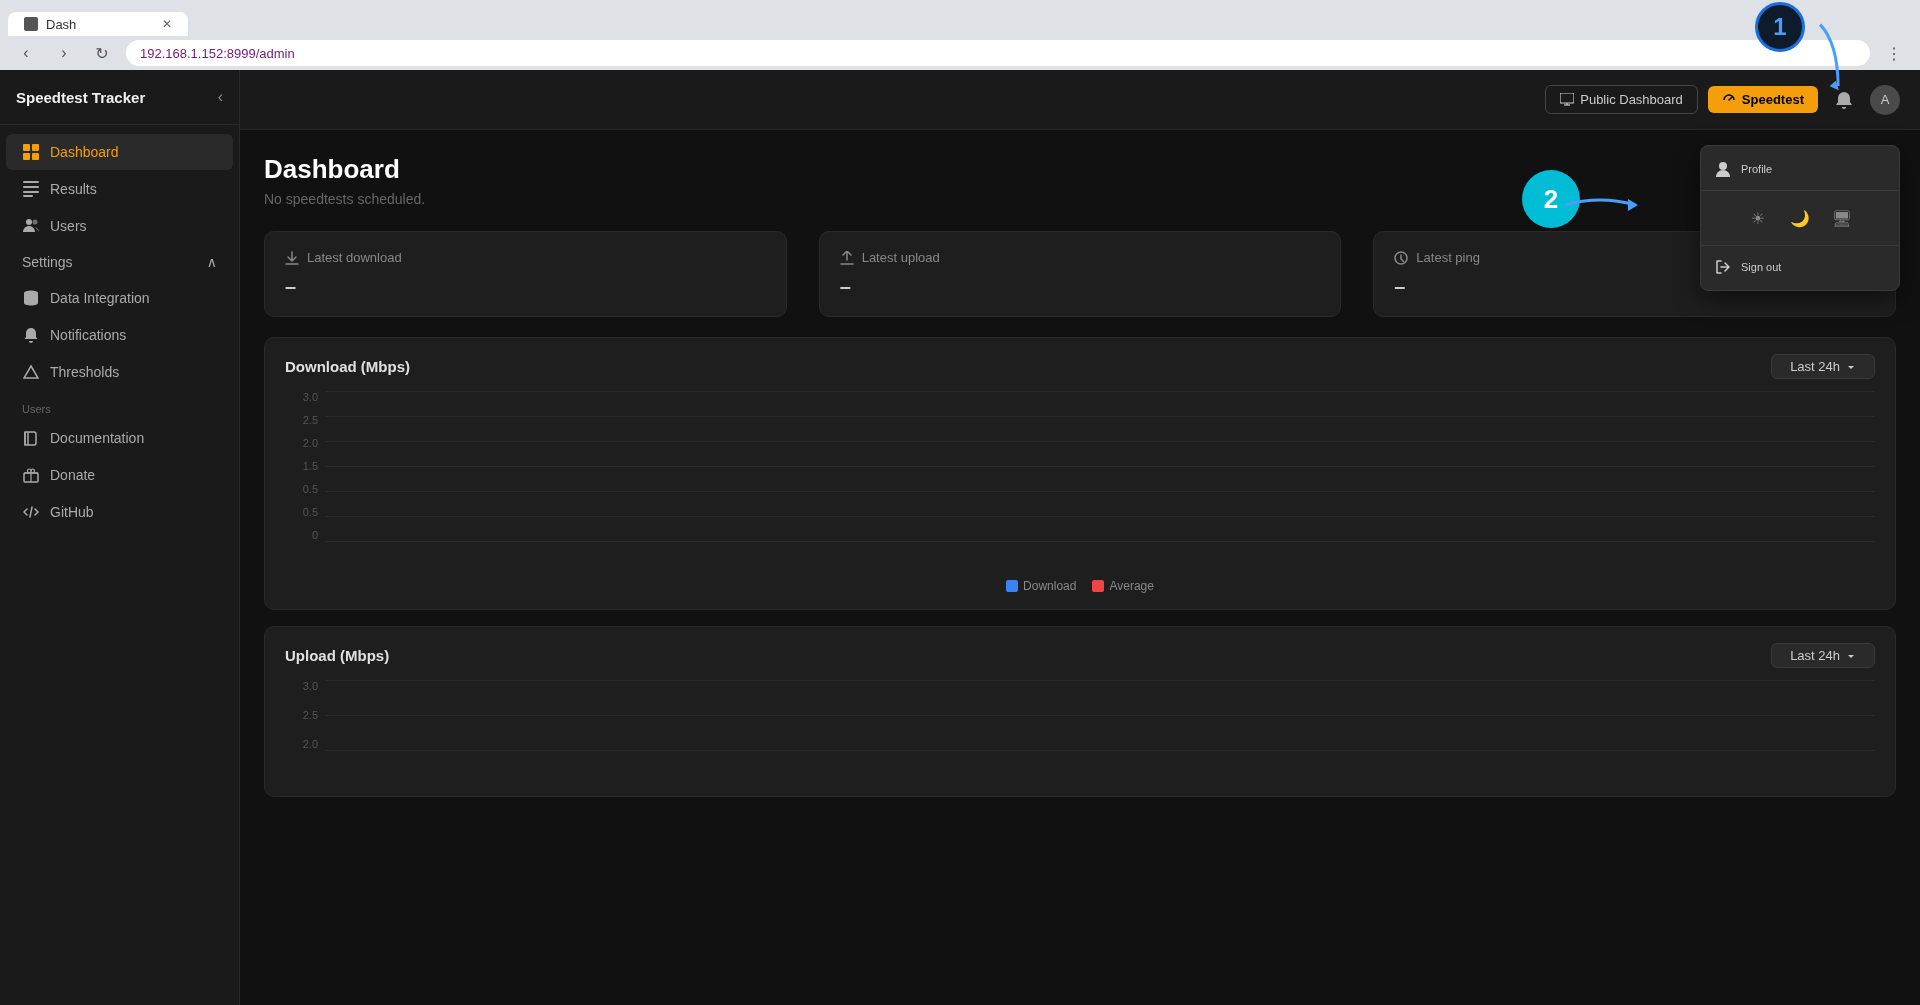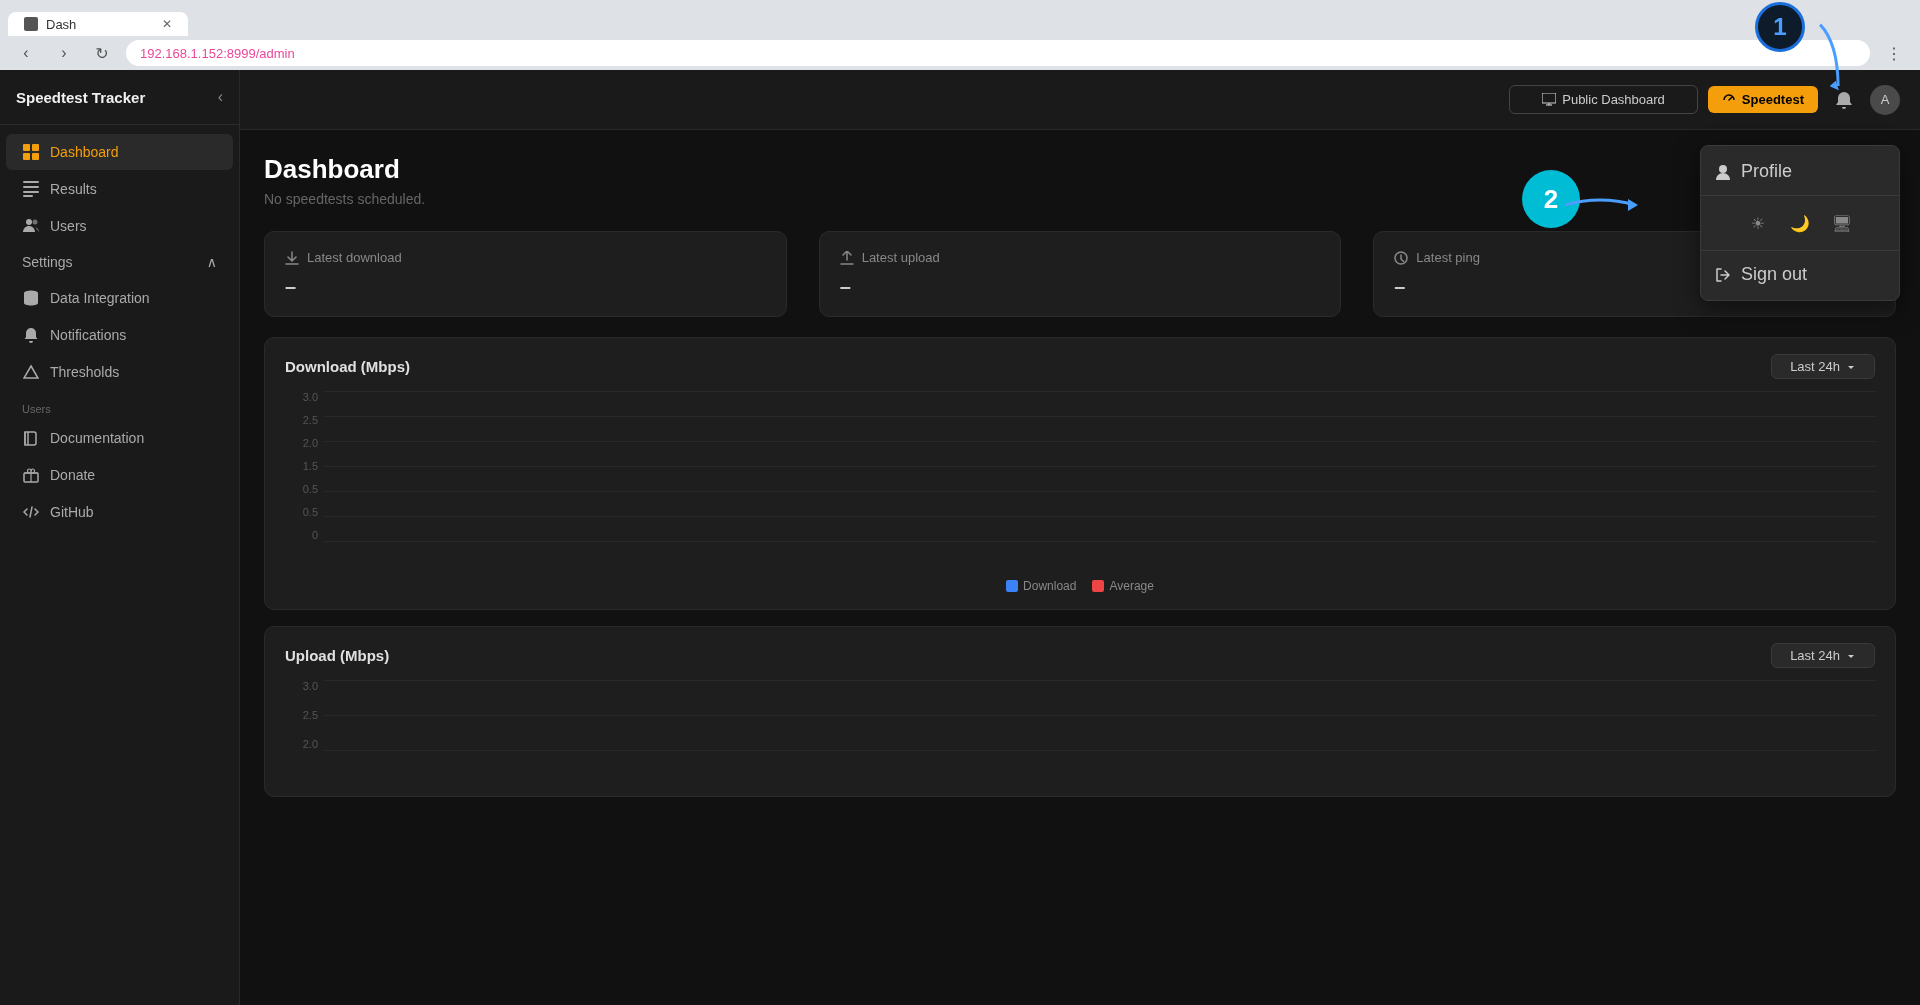--- a/index.html
+++ b/index.html
@@ -6,21 +6,21 @@
     body { font-family: -apple-system, BlinkMacSystemFont, 'Segoe UI', sans-serif; background: #0f0f0f; color: #e0e0e0; overflow: hidden; }
 
     
     .browser-chrome { background: #dee1e6; height: 70px; display: flex; flex-direction: column; }
     .browser-tabs { display: flex; align-items: flex-end; padding: 8px 8px 0; height: 36px; }
     .browser-tab { background: #fff; border-radius: 8px 8px 0 0; padding: 6px 16px; display: flex; align-items: center; gap: 8px; font-size: 13px; color: #333; height: 24px; min-width: 180px; }
     .browser-tab .tab-favicon { width: 14px; height: 14px; background: #555; border-radius: 2px; }
     .browser-tab .tab-close { margin-left: auto; color: #666; cursor: pointer; font-size: 12px; }
     .browser-toolbar { background: #dee1e6; height: 34px; display: flex; align-items: center; padding: 0 12px; gap: 10px; }
     .nav-btn { background: none; border: none; color: #555; cursor: pointer; font-size: 16px; width: 28px; height: 28px; display: flex; align-items: center; justify-content: center; border-radius: 50%; }
-    .address-bar { flex: 1; background: #fff; border: none; border-radius: 20px; padding: 4px 14px; font-size: 13px; color: #ec4899; outline: none; height: 26px; }
+    .address-bar { flex: 1; background: #fff; border: none; border-radius: 20px; padding: 4px 14px; font-size: 13px; color: #701a75; outline: none; height: 26px; }
     .browser-actions { display: flex; gap: 6px; margin-left: auto; }
     .browser-action-btn { background: none; border: none; color: #555; font-size: 16px; cursor: pointer; width: 28px; height: 28px; display: flex; align-items: center; justify-content: center; }
 
     
     .app-container { display: flex; height: calc(100vh - 70px); background: #111; }
 
     
     .sidebar { width: 240px; background: #1a1a1a; border-right: 1px solid #2a2a2a; display: flex; flex-direction: column; overflow: hidden; }
     .sidebar-header { padding: 18px 16px; border-bottom: 1px solid #2a2a2a; display: flex; align-items: center; justify-content: space-between; }
     .sidebar-logo { font-size: 15px; font-weight: 600; color: #f0f0f0; }
@@ -29,21 +29,21 @@
     .nav-item { display: flex; align-items: center; gap: 10px; padding: 9px 16px; cursor: pointer; font-size: 14px; color: #aaa; border-radius: 6px; margin: 1px 6px; }
     .nav-item.active { background: #2a2a2a; color: #f59e0b; }
     .nav-item .nav-icon { width: 18px; height: 18px; display: flex; align-items: center; justify-content: center; flex-shrink: 0; }
     .sidebar-section-label { font-size: 11px; color: #666; padding: 12px 22px 4px; text-transform: none; letter-spacing: 0; }
     .sidebar-section-header { display: flex; align-items: center; justify-content: space-between; padding: 9px 16px; cursor: pointer; font-size: 14px; color: #aaa; margin: 1px 6px; }
 
     
     .topbar { height: 60px; background: #1a1a1a; border-bottom: 1px solid #2a2a2a; display: flex; align-items: center; padding: 0 20px; gap: 12px; }
     .topbar-left { flex: 1; }
     .topbar-actions { display: flex; align-items: center; gap: 10px; }
-    .btn-public-dashboard { background: transparent; border: 1px solid #444; color: #ccc; padding: 6px 32px; border-radius: 6px; font-size: 13px; cursor: pointer; display: flex; align-items: center; gap: 6px; }
+    .btn-public-dashboard { background: transparent; border: 1px solid #444; color: #ccc; padding: 6px 14px; border-radius: 6px; font-size: 13px; cursor: pointer; display: flex; align-items: center; gap: 6px; }
     .btn-speedtest { background: #f59e0b; border: none; color: #000; padding: 6px 14px; border-radius: 6px; font-size: 13px; font-weight: 600; cursor: pointer; display: flex; align-items: center; gap: 6px; }
     .topbar-icon-btn { background: none; border: none; color: #aaa; cursor: pointer; font-size: 18px; width: 32px; height: 32px; display: flex; align-items: center; justify-content: center; border-radius: 50%; }
     .avatar { width: 30px; height: 30px; background: #4a4a4a; border-radius: 50%; display: flex; align-items: center; justify-content: center; font-size: 13px; color: #ccc; cursor: pointer; }
 
     
     .main-content { flex: 1; overflow-y: auto; padding: 24px; background: #111; position: relative; }
     .page-title { font-size: 26px; font-weight: 700; color: #fff; margin-bottom: 6px; }
     .page-subtitle { font-size: 14px; color: #666; margin-bottom: 24px; }
 
     
@@ -62,21 +62,21 @@
     .chart-y-axis { position: absolute; left: 1px; top: 0; bottom: 30px; width: 40px; display: flex; flex-direction: column; justify-content: space-between; align-items: flex-end; padding-right: 8px; }
     .chart-y-label { font-size: 11px; color: #555; }
     .chart-grid { position: absolute; left: 40px; right: 0; top: 0; bottom: 30px; }
     .chart-grid-line { position: absolute; left: 0; right: 0; border-top: 1px solid #2a2a2a; }
     .chart-legend { display: flex; align-items: flex-start; justify-content: center; gap: 16px; margin-top: 8px; }
     .legend-item { display: flex; align-items: center; gap: 5px; font-size: 12px; color: #888; }
     .legend-dot { width: 12px; height: 12px; border-radius: 2px; }
 
     
     .profile-dropdown { position: absolute; top: 145px; right: 20px; background: #2a2a2a; border: 1px solid #3a3a3a; border-radius: 8px; width: 200px; z-index: 100; padding: 6px 0; box-shadow: 0 8px 24px rgba(0,0,0,0.5); }
-    .profile-dropdown-item { display: flex; align-items: center; gap: 10px; padding: 9px 14px; font-size: 18px; color: #ccc; cursor: pointer; }
+    .profile-dropdown-item { display: flex; align-items: center; gap: 10px; padding: 9px 14px; font-size: 11px; color: #ccc; cursor: pointer; }
     .profile-dropdown-divider { border-top: 1px solid #3a3a3a; margin: 4px 0; }
     .theme-switcher { display: flex; align-items: center; justify-content: center; gap: 12px; padding: 8px 14px; }
     .theme-btn { background: none; border: none; color: #888; cursor: pointer; font-size: 16px; width: 30px; height: 30px; display: flex; align-items: center; justify-content: center; border-radius: 6px; }
   </style>
 </head>
 <body>
 
 <div class="browser-chrome">
   <div class="browser-tabs">
     <div class="browser-tab">

